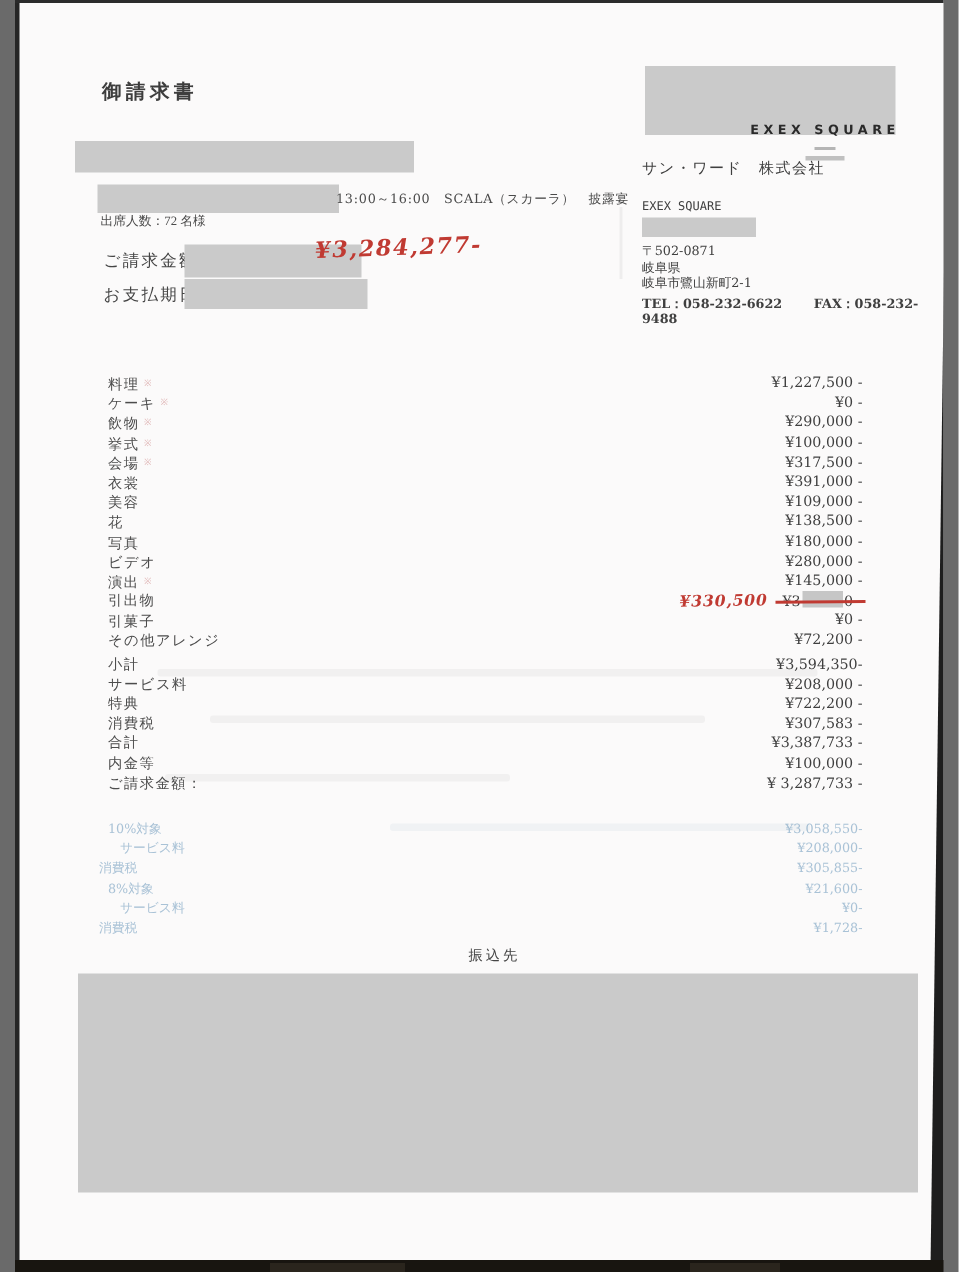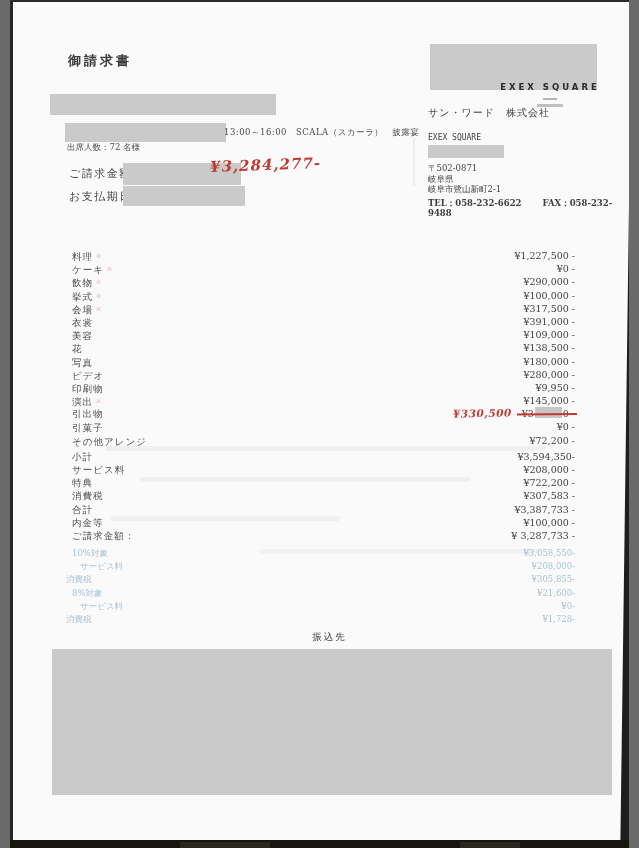--- a/index.html
+++ b/index.html
@@ -15,21 +15,21 @@
                 clip-path:polygon(58% 0%,100% 0%,100% 100%,30% 100%); }
   .edge-bottom{ position:absolute; left:0; top:840px; width:639px; height:8px; background:#181510; }
   .edge-patch { position:absolute; background:#3a3328; opacity:.55; }
 
   .redact { position:absolute; background:#cacaca; }
 
   .title { position:absolute; left:58px; top:52px; font-size:13px; font-weight:bold;
            letter-spacing:3px; color:#3d3d3d; }
 
   .event-line { position:absolute; left:214px; top:127px; font-size:8.5px; color:#4a4a4a; letter-spacing:.5px; }
-  .attendees  { position:absolute; left:57px;  top:142px; font-size:8.5px; color:#4a4a4a; }
+  .attendees  { position:absolute; left:57px;  top:142px; font-size:8.5px; color:#4a4a4a;font-family:Liberation Serif, serif; }
 
   .lbl-amount { position:absolute; left:59px; top:166px; font-size:11px; letter-spacing:1.5px; color:#454545; }
   .lbl-due    { position:absolute; left:59px; top:189px; font-size:11px; letter-spacing:1.5px; color:#454545; }
 
   .hand-total { position:absolute; left:200px; top:156px; font-size:15px; font-style:italic;
                 color:#c03a32; letter-spacing:1px; transform:rotate(-2deg); font-weight:bold; }
 
   .logo { position:absolute; left:470px; top:82px; width:140px; text-align:center;
           font-family:"DejaVu Sans","Liberation Sans",sans-serif;
           font-size:8.5px; letter-spacing:3px; color:#2a2a2a; font-weight:bold; }
@@ -145,24 +145,20 @@
       </div>
     <div class="row">
         <span class="ilabel"><span>写真</span><span class="mark"></span></span>
         <span class="ivalue">¥180,000 -</span>
       </div>
     <div class="row">
         <span class="ilabel"><span>ビデオ</span><span class="mark"></span></span>
         <span class="ivalue">¥280,000 -</span>
       </div>
     <div class="row">
-        <span class="ilabel"><span>印刷物</span><span class="mark"></span></span>
-        <span class="ivalue">¥9,950 -</span>
-      </div>
-    <div class="row">
         <span class="ilabel"><span>演出</span><span class="mark">※</span></span>
         <span class="ivalue">¥145,000 -</span>
       </div>
 
     <div class="row">
       <span class="ilabel"><span>引出物</span></span>
       <span class="ivalue">
         <span class="hand-sm">¥330,500</span><span class="struck"><span>¥3</span><span class="inline-redact"></span><span>0 -</span><span class="strike-line"></span></span>
       </span>
     </div>

